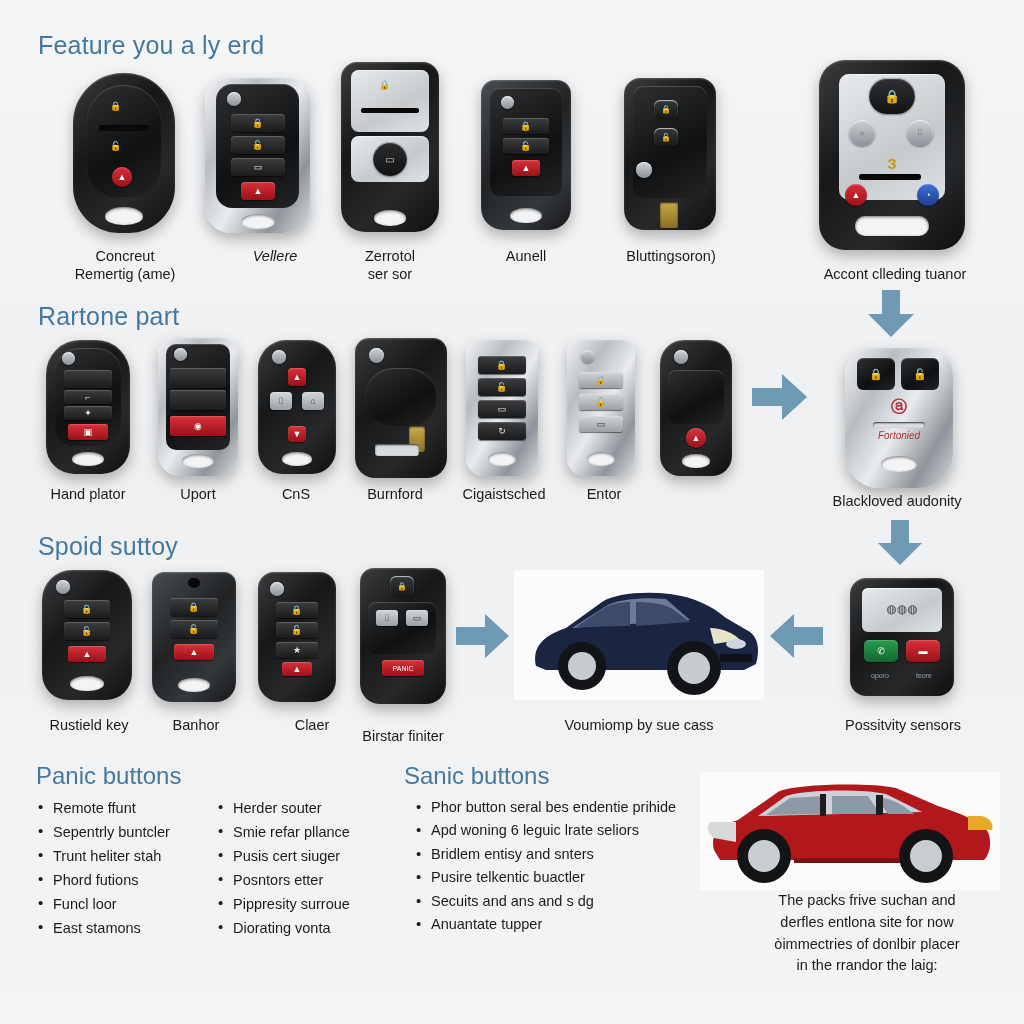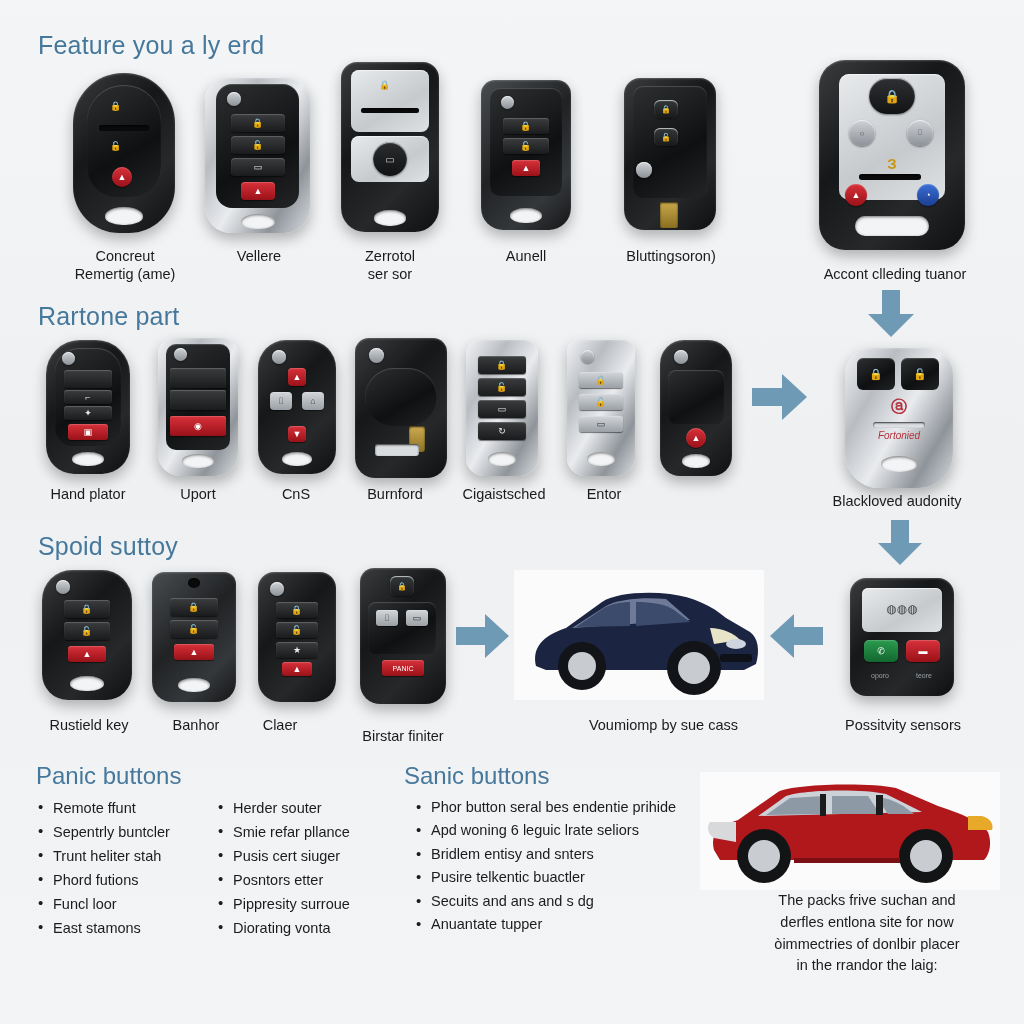--- a/index.html
+++ b/index.html
@@ -170,21 +170,21 @@
     <div class="ring" style="left:88px;top:60px;width:26px;height:26px;">⌷</div>
     <div class="btn" style="left:40px;top:92px;width:66px;height:22px;background:none;box-shadow:none;color:#c8960f;font-size:15px;font-weight:bold;">З</div>
     <div class="slot" style="left:40px;top:114px;width:62px;height:6px;"></div>
     <div class="btn red" style="left:26px;top:124px;width:22px;height:22px;border-radius:50%;">▲</div>
     <div class="btn blue" style="left:98px;top:124px;width:22px;height:22px;border-radius:50%;">◔</div>
     <div class="keyhole" style="left:36px;top:156px;width:74px;height:20px;border-radius:10px;"></div>
   </div>
 
   <div class="caption" style="left:42px;top:247px;width:166px;">Concreut
 Remertig (ame)</div>
-  <div class="caption" style="left:196px;top:247px;width:126px;">Vellere</div>
+  <div class="caption" style="left:212px;top:247px;width:126px;font-style:italic;">Vellere</div>
   <div class="caption" style="left:330px;top:247px;width:120px;">Zerrotol
 ser sor</div>
   <div class="caption" style="left:466px;top:247px;width:120px;">Aunell</div>
   <div class="caption" style="left:602px;top:247px;width:138px;">Bluttingsoron)</div>
   <div class="caption" style="left:790px;top:265px;width:210px;">Accont clleding tuanor</div>
 
   <div class="arrow" style="left:862px;top:290px;">
     <svg width="58" height="48" viewBox="0 0 58 48">
         <polygon points="20,0 38,0 38,24 52,24 29,47 6,24 20,24" fill="#6f9ab5"></polygon>
       </svg>
@@ -357,23 +357,23 @@
     <div class="face lite" style="left:12px;top:10px;width:80px;height:44px;border-radius:6px;"></div>
     <div class="btn" style="left:30px;top:20px;width:44px;height:22px;background:none;box-shadow:none;color:#3a3d40;font-size:12px;">◍◍◍</div>
     <div class="btn" style="left:14px;top:62px;width:34px;height:22px;border-radius:5px;background:linear-gradient(180deg,#2a9b4e,#13682f);color:#fff;">✆</div>
     <div class="btn red" style="left:56px;top:62px;width:34px;height:22px;border-radius:5px;">▬</div>
     <div class="btn" style="left:12px;top:90px;width:36px;height:14px;background:none;box-shadow:none;color:#9aa0a6;font-size:7px;">oporo</div>
     <div class="btn" style="left:56px;top:90px;width:36px;height:14px;background:none;box-shadow:none;color:#9aa0a6;font-size:7px;">teore</div>
   </div>
 
   <div class="caption" style="left:18px;top:716px;width:142px;">Rustield key</div>
   <div class="caption" style="left:146px;top:716px;width:100px;">Banhor</div>
-  <div class="caption" style="left:232px;top:716px;width:96px;">Claer</div>
+  <div class="caption" style="left:264px;top:716px;width:96px;">Claer</div>
   <div class="caption" style="left:338px;top:716px;width:130px;margin-top:11px;">Birstar finiter</div>
-  <div class="caption" style="left:516px;top:716px;width:222px;text-align:right;">Voumiomp by sue cass</div>
+  <div class="caption" style="left:528px;top:716px;width:222px;">Voumiomp by sue cass</div>
   <div class="caption" style="left:800px;top:716px;width:206px;">Possitvity sensors</div>
 
   <div class="blk-title" style="left:36px;top:762px;">Panic buttons</div>
   <div class="blk-title" style="left:404px;top:762px;">Sanic buttons</div>
 
   <ul class="bul" id="left-col1" style="left:36px;top:796px;width:180px;">
       <li>Remote ffunt</li>
       <li>Sepentrly buntcler</li>
       <li>Trunt heliter stah</li>
       <li>Phord futions</li>

